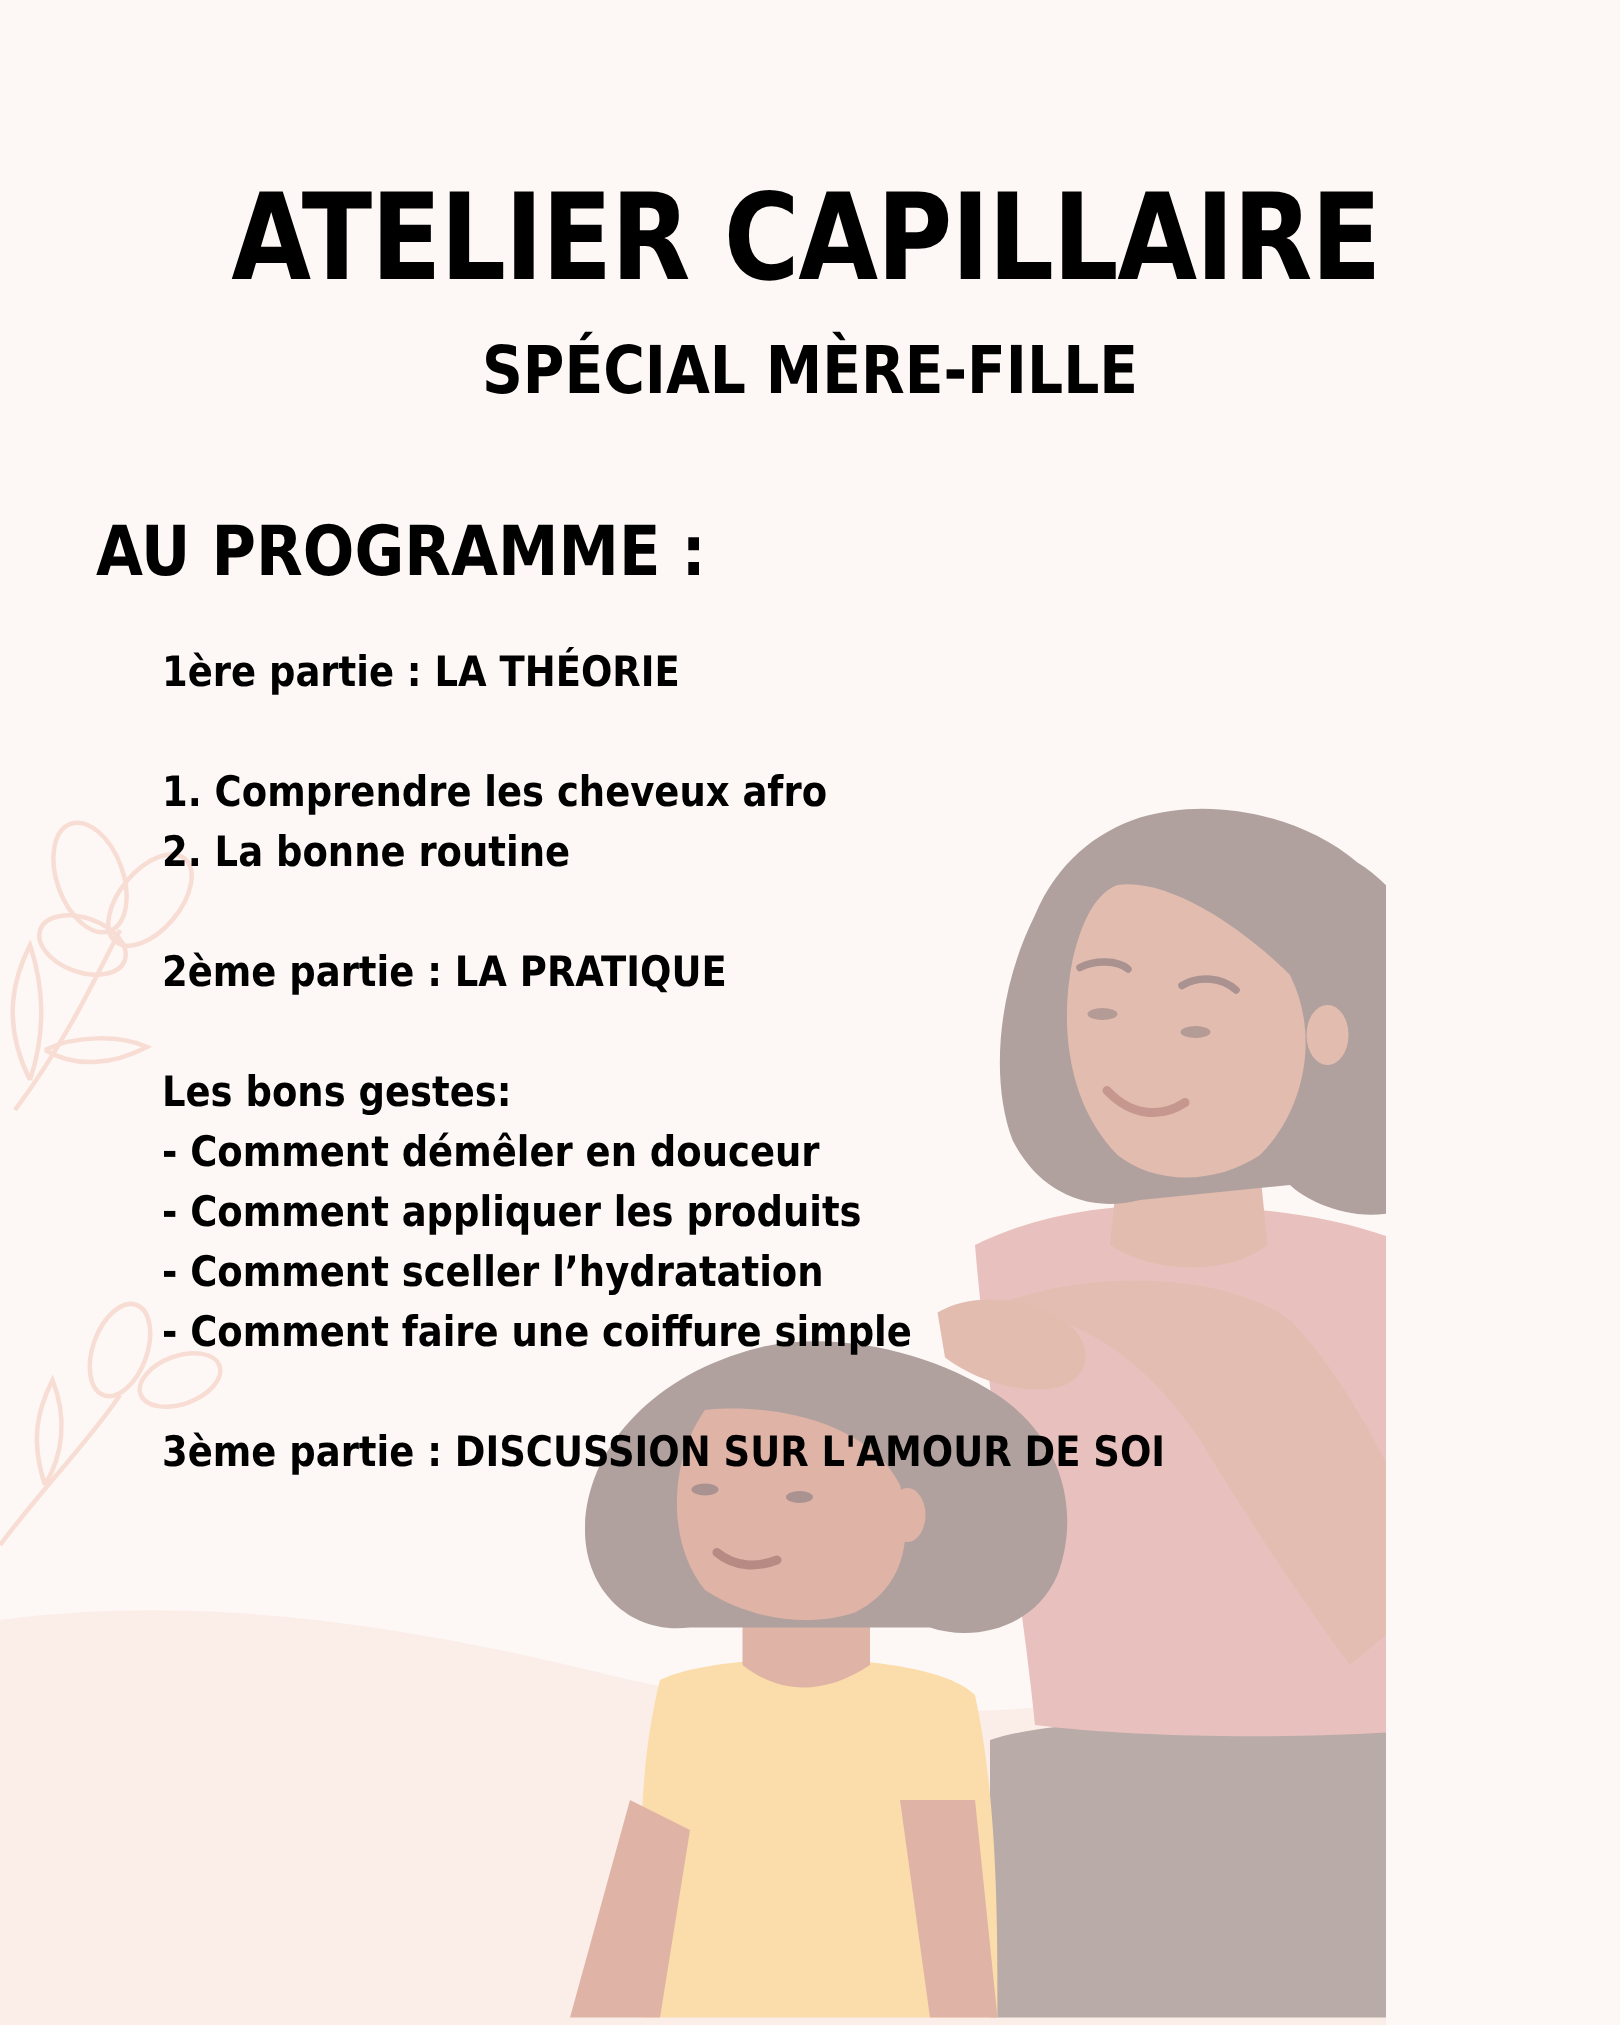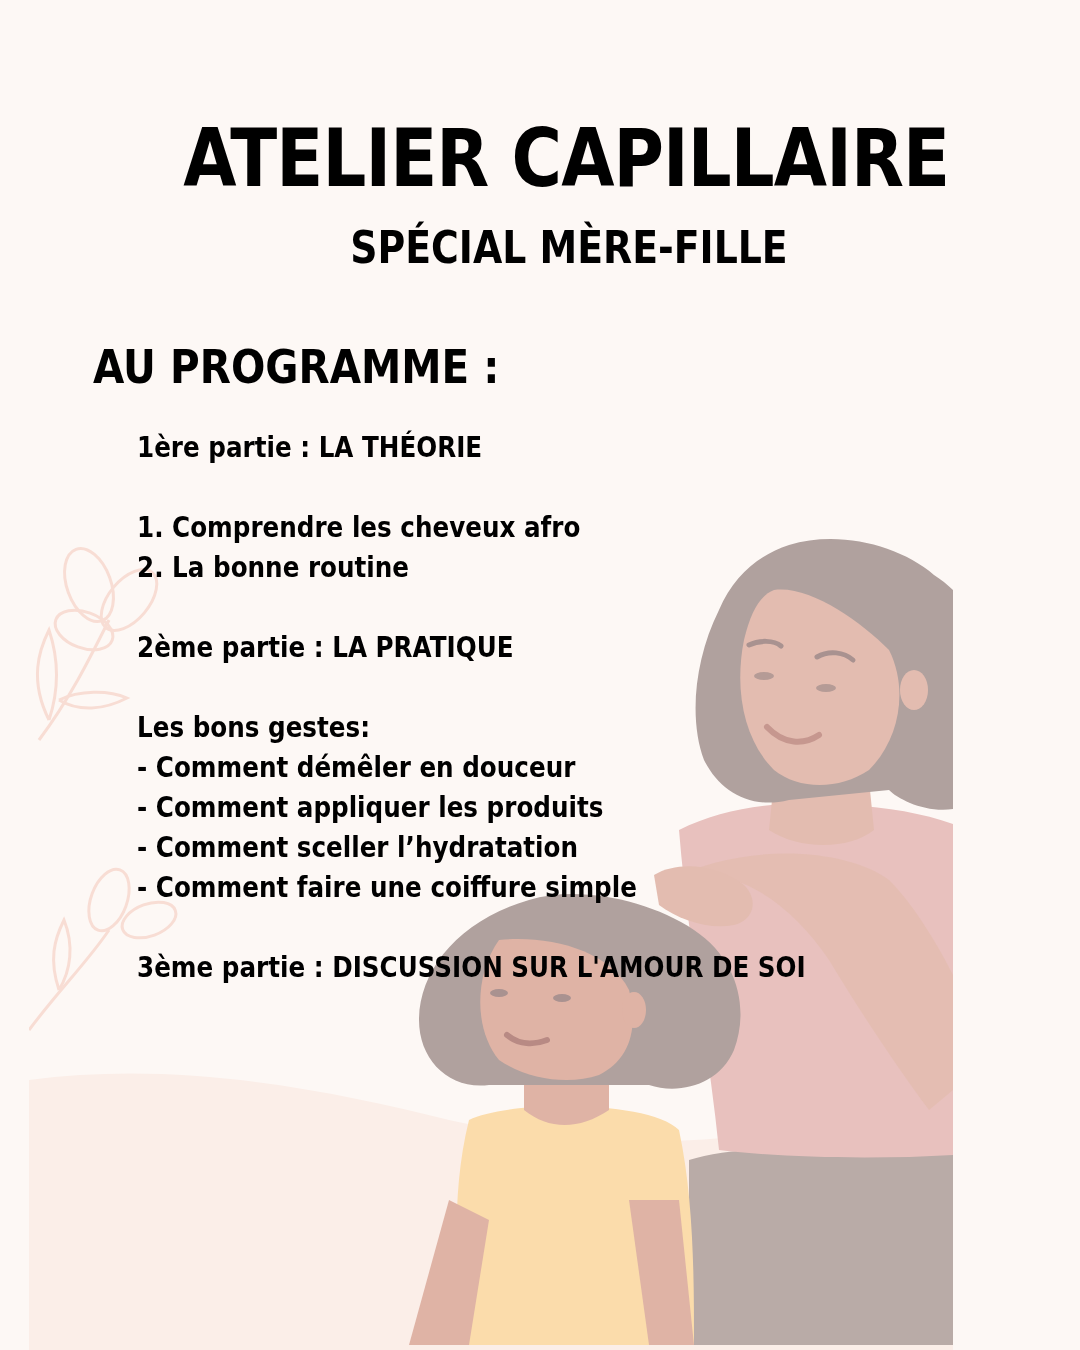--- a/index.html
+++ b/index.html
@@ -1,17 +1,17 @@
 <!DOCTYPE html>
 <html><head>
 <meta charset="utf-8">
 <style>
   html, body { margin:0; padding:0; }
   body { width:1080px; height:1350px; overflow:hidden; background:#fdf8f5; }
-  .page { position:relative; width:924px; height:1350px; background:#fdf8f5; overflow:hidden;margin-left:29px; }
+  .page { position:relative; width:924px; height:1350px; background:#fdf8f5; overflow:hidden; }
   .bg-svg { position:absolute; left:0; top:0; width:1080px; height:1350px; }
   .title { position:absolute; left:0; width:1080px; text-align:center; top:112px; margin:0;
     font-family:"DejaVu Sans", sans-serif; font-weight:bold; font-size:80px; color:#000; letter-spacing:-1px; transform:scaleX(0.86); transform-origin:520px 0; }
   .subtitle { position:absolute; left:0; width:1080px; text-align:center; top:222px; margin:0;
     font-family:"DejaVu Sans", sans-serif; font-weight:bold; font-size:44px; color:#000; transform:scaleX(0.86); transform-origin:540px 0; }
   .section-heading { position:absolute; left:64px; top:340px; margin:0;
     font-family:"DejaVu Sans", sans-serif; font-weight:bold; font-size:46px; color:#000; transform:scaleX(0.88); transform-origin:0 0; white-space:nowrap; }
   .program { position:absolute; left:108px; top:428px; margin:0;
     font-family:"DejaVu Sans", sans-serif; font-weight:bold; font-size:28px; line-height:40px; color:#000; transform:scaleX(0.88); transform-origin:0 0; white-space:nowrap; }
   .line { display:block; height:40px; }

